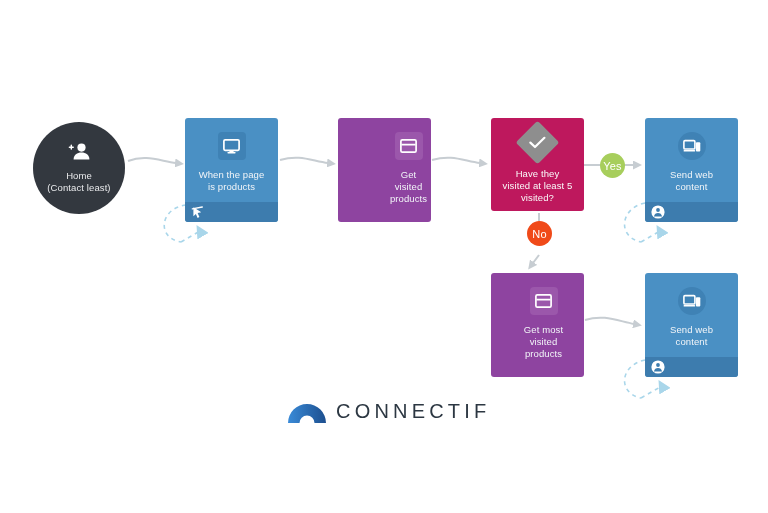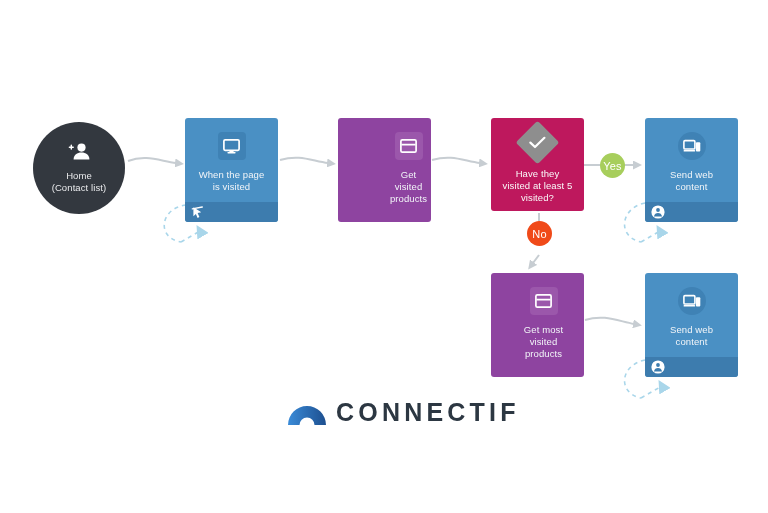--- a/index.html
+++ b/index.html
@@ -169,22 +169,22 @@
   
   #brand {
     position: absolute;
     left: 288px;
     top: 398px;
     display: flex;
     align-items: center;
   }
   #brand .brand-mark { line-height: 0; margin-right: 10px; }
   #brand .brand-word {
-    font-size: 25px;
-    font-weight: bold;
+    font-size: 20px;
+    font-weight: normal;
     letter-spacing: 4.2px;
     color: #2c3742;
   }
 </style>
 </head>
 <body>
 
 <div id="canvas">
 
   <svg id="wires" viewBox="0 0 768 513" xmlns="http://www.w3.org/2000/svg">
@@ -230,35 +230,35 @@
   <div class="node start-circle">
     <span class="sc-icon">
       <svg width="24" height="17" viewBox="0 0 24 17" xmlns="http://www.w3.org/2000/svg">
         <circle cx="14.5" cy="4.6" r="4.1" fill="#ffffff"></circle>
         <path d="M6.6,16.6 C6.6,11.9 10.1,9.6 14.5,9.6 C18.9,9.6 22.4,11.9 22.4,16.6 Z" fill="#ffffff"></path>
         <path d="M2.4,4.2 L6.2,4.2 M4.3,2.3 L4.3,6.1" stroke="#ffffff" stroke-width="1.5" stroke-linecap="round"></path>
       </svg>
     </span>
     <div class="sc-label">
       <span>Home</span><br>
-      <span>(Contact list)</span>
+      <span>(Contact least)</span>
     </div>
   </div>
 
   <div class="node card card-blue" style="left:185px; top:118px; position:absolute;">
     <span class="card-icon">
       <svg width="17" height="15" viewBox="0 0 17 15" xmlns="http://www.w3.org/2000/svg">
         <rect x="0.9" y="0.9" width="15.2" height="10.4" rx="1.2" fill="none" stroke="#ffffff" stroke-width="1.7"></rect>
         <path d="M6.4,11.8 L6.4,13.2 L10.6,13.2 L10.6,11.8" fill="#ffffff"></path>
         <rect x="4.4" y="12.9" width="8.2" height="1.6" rx="0.7" fill="#ffffff"></rect>
       </svg>
     </span>
     <div class="card-label">
       <span>When the page</span><br>
-      <span>is visited</span>
+      <span>is products</span>
     </div>
     <div class="card-foot">
       <span>
         <svg width="13" height="13" viewBox="0 0 13 13" xmlns="http://www.w3.org/2000/svg">
           <path d="M2.4,1.3 L10.3,6.2 L6.6,7.1 L8.4,11.1 L6.6,11.9 L4.9,7.9 L2.4,10.3 Z" fill="#ffffff"></path>
           <path d="M1.3,2.8 L11.3,1.0" stroke="#ffffff" stroke-width="1.3" stroke-linecap="round"></path>
         </svg>
       </span>
     </div>
   </div>

